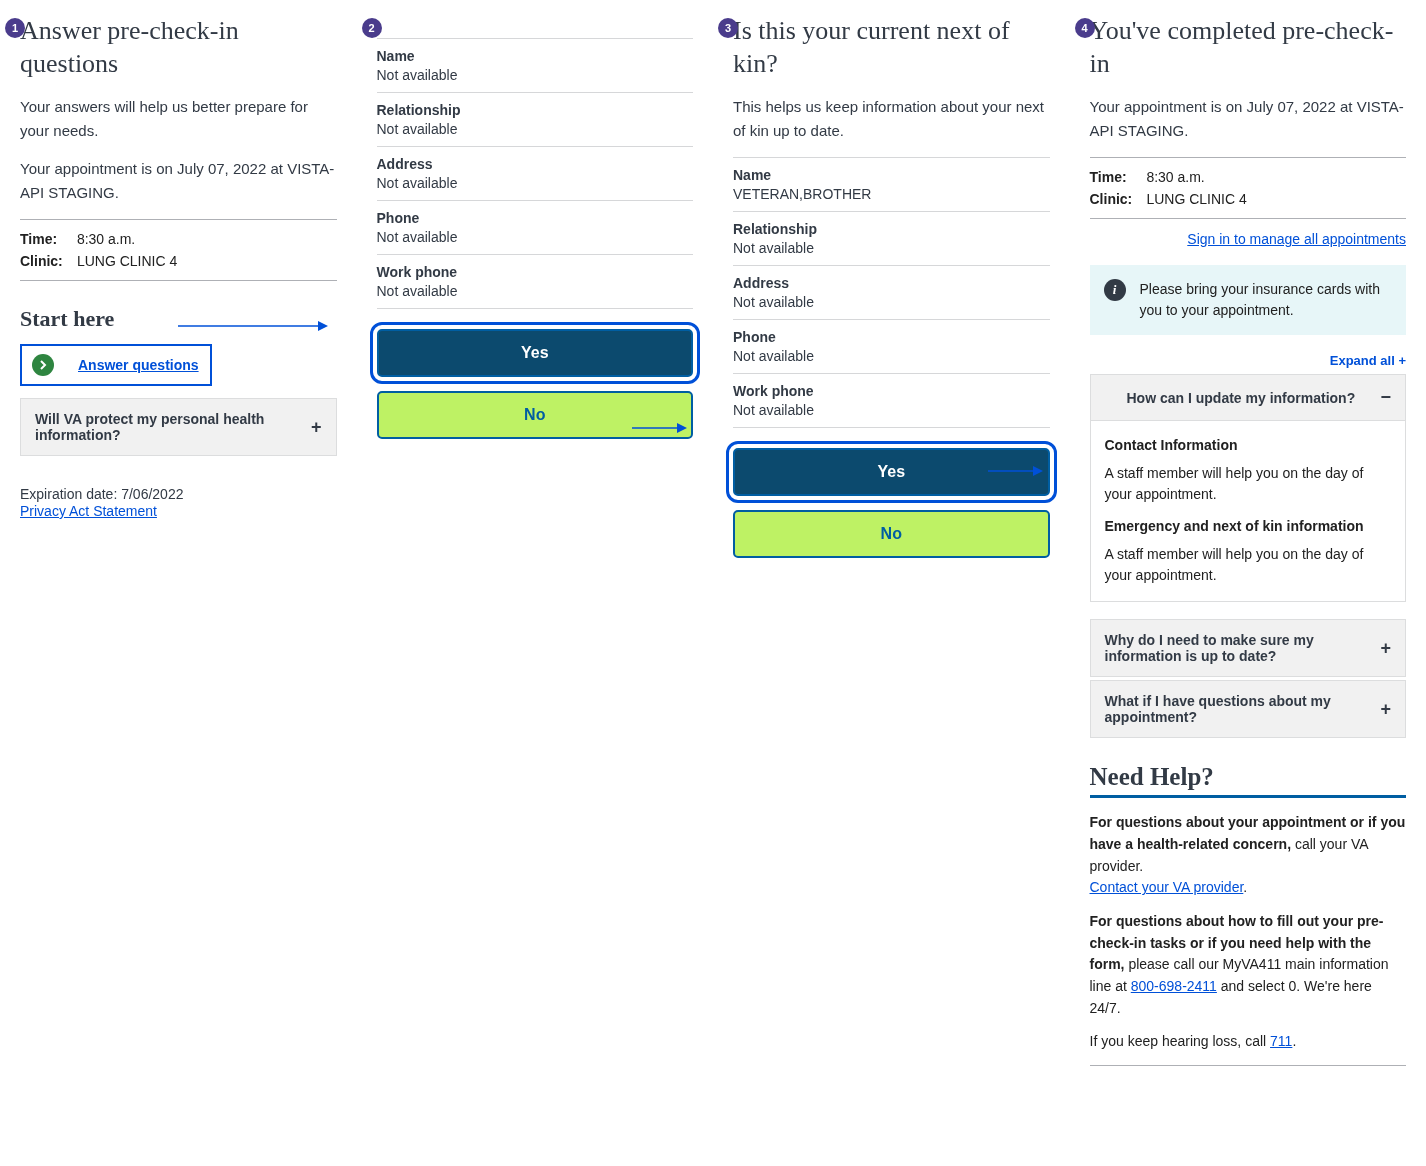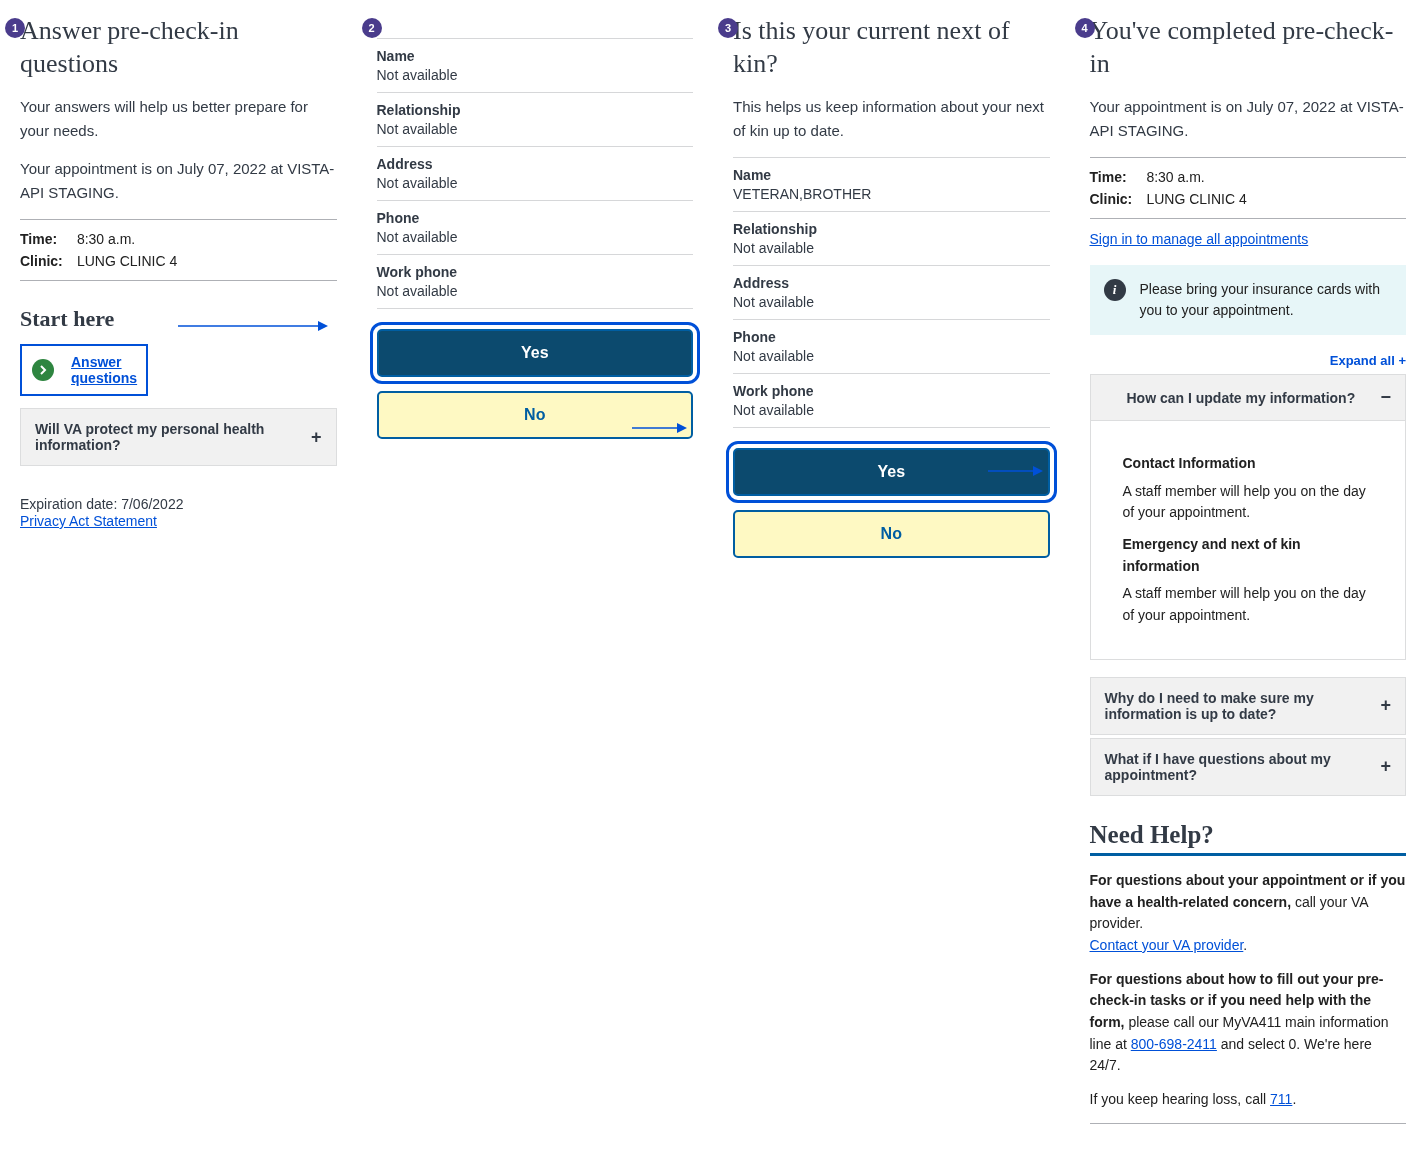--- a/index.html
+++ b/index.html
@@ -7,39 +7,39 @@
     .container { display: flex; gap: 20px; max-width: 1406px; }
     .panel { flex: 1; min-width: 0; position: relative; padding: 0 10px; }
     .step-badge { position: absolute; top: 8px; left: -5px; width: 20px; height: 20px; border-radius: 50%; background: #4a3c8c; color: #fff; font-family: Arial, sans-serif; font-size: 11px; font-weight: bold; display: flex; align-items: center; justify-content: center; }
     h1 { font-family: Georgia, serif; font-size: 26px; font-weight: normal; color: #323a45; line-height: 1.25; margin: 5px 0 15px; }
     .body-text { font-family: Arial, Helvetica, sans-serif; font-size: 15px; line-height: 1.6; color: #323a45; margin-bottom: 14px; }
     .hr { border: none; border-top: 1px solid #aeb0b5; margin: 8px 0; }
     .field-row { font-family: Arial, sans-serif; font-size: 14px; padding: 3px 0; }
     .field-label { font-weight: bold; display: inline-block; min-width: 45px; }
     .field-value { margin-left: 8px; }
     h2 { font-family: Georgia, serif; font-size: 22px; font-weight: bold; color: #323a45; margin: 25px 0 12px; }
-    .answer-box { border: 2px solid #0050d8; padding: 8px 10px; display: flex; align-items: center; gap: 17px; margin-bottom: 12px; width: 128px; }
+    .answer-box { border: 2px solid #0050d8; padding: 8px 10px; display: flex; align-items: center; gap: 24px; margin-bottom: 12px; width: 192px; }
     .chevron-circle { width: 22px; height: 22px; border-radius: 50%; background: #2e8540; display: flex; align-items: center; justify-content: center; flex-shrink: 0; }
     .chevron-circle svg { width: 10px; height: 10px; }
     .answer-link { font-family: Arial, sans-serif; font-size: 14px; color: #0050d8; text-decoration: underline; font-weight: bold; }
     .accordion { background: #f1f1f1; border: 1px solid #dcddde; padding: 12px 14px; display: flex; justify-content: space-between; align-items: center; font-family: Arial, sans-serif; font-size: 14px; font-weight: bold; color: #323a45; margin-bottom: 3px; cursor: pointer; }
     .accordion-icon { font-size: 18px; font-weight: bold; flex-shrink: 0; margin-left: 10px; }
     .expiration { font-family: Arial, sans-serif; font-size: 14px; color: #323a45; margin-top: 30px; }
-    .link { font-family: Arial, sans-serif; font-size: 14px; color: #0050d8; text-decoration: underline; }
+    .link { font-family: Arial, sans-serif; font-size: 14px; color: #0050d8; text-decoration: underline; text-align: right; }
     .field-block { border-bottom: 1px solid #d6d7d9; padding: 9px 0; }
     .field-block .label { font-family: Arial, sans-serif; font-size: 14px; font-weight: bold; color: #323a45; margin-bottom: 3px; }
     .field-block .value { font-family: Arial, sans-serif; font-size: 14px; color: #323a45; }
     .btn { display: block; width: 100%; padding: 13px; font-family: Arial, sans-serif; font-size: 16px; font-weight: bold; border-radius: 5px; text-align: center; cursor: pointer; margin-top: 14px; border: 2px solid #005ea2; }
     .btn-primary { background: #0c4a6e; color: #fff; }
-    .btn-secondary { background: #fef9c3; color: #005ea2; }
+    .btn-secondary { background: #bef264; color: #005ea2; }
     .btn-highlight { outline: 3px solid #0050d8; outline-offset: 4px; }
     .info-alert { background: #e7f6f8; padding: 14px; display: flex; gap: 14px; align-items: flex-start; font-family: Arial, sans-serif; font-size: 14px; line-height: 1.5; margin: 18px 0; }
     .info-icon { width: 22px; height: 22px; border-radius: 50%; background: #323a45; color: #fff; display: flex; align-items: center; justify-content: center; font-weight: bold; font-size: 13px; font-style: italic; flex-shrink: 0; font-family: Georgia, serif; }
     .expand-all { text-align: right; font-family: Arial, sans-serif; font-size: 13px; font-weight: bold; color: #0050d8; margin-bottom: 6px; cursor: pointer; }
-    .accordion-content { padding: 32px; font-family: Arial, sans-serif; font-size: 14px; line-height: 1.55; border: 1px solid #dcddde; border-top: none; margin-bottom: 3px; }
+    .accordion-content { padding: 14px; font-family: Arial, sans-serif; font-size: 14px; line-height: 1.55; border: 1px solid #dcddde; border-top: none; margin-bottom: 3px; }
     .accordion-content strong { display: block; margin-bottom: 6px; margin-top: 10px; }
     .accordion-content strong:first-child { margin-top: 0; }
     .accordion-content p { margin-bottom: 10px; }
     .help-h { font-family: Georgia, serif; font-size: 25px; font-weight: bold; color: #323a45; margin: 25px 0 4px; }
     .help-hr { border: none; border-top: 3px solid #005ea2; margin-bottom: 14px; }
     .help-text { font-family: Arial, sans-serif; font-size: 14px; line-height: 1.55; margin-bottom: 12px; }
     .arrow { position: absolute; pointer-events: none; }
     .arrow svg { overflow: visible; }
     .field-list-top-hr { border-top: 1px solid #d6d7d9; margin-top: 28px; }
   </style>

